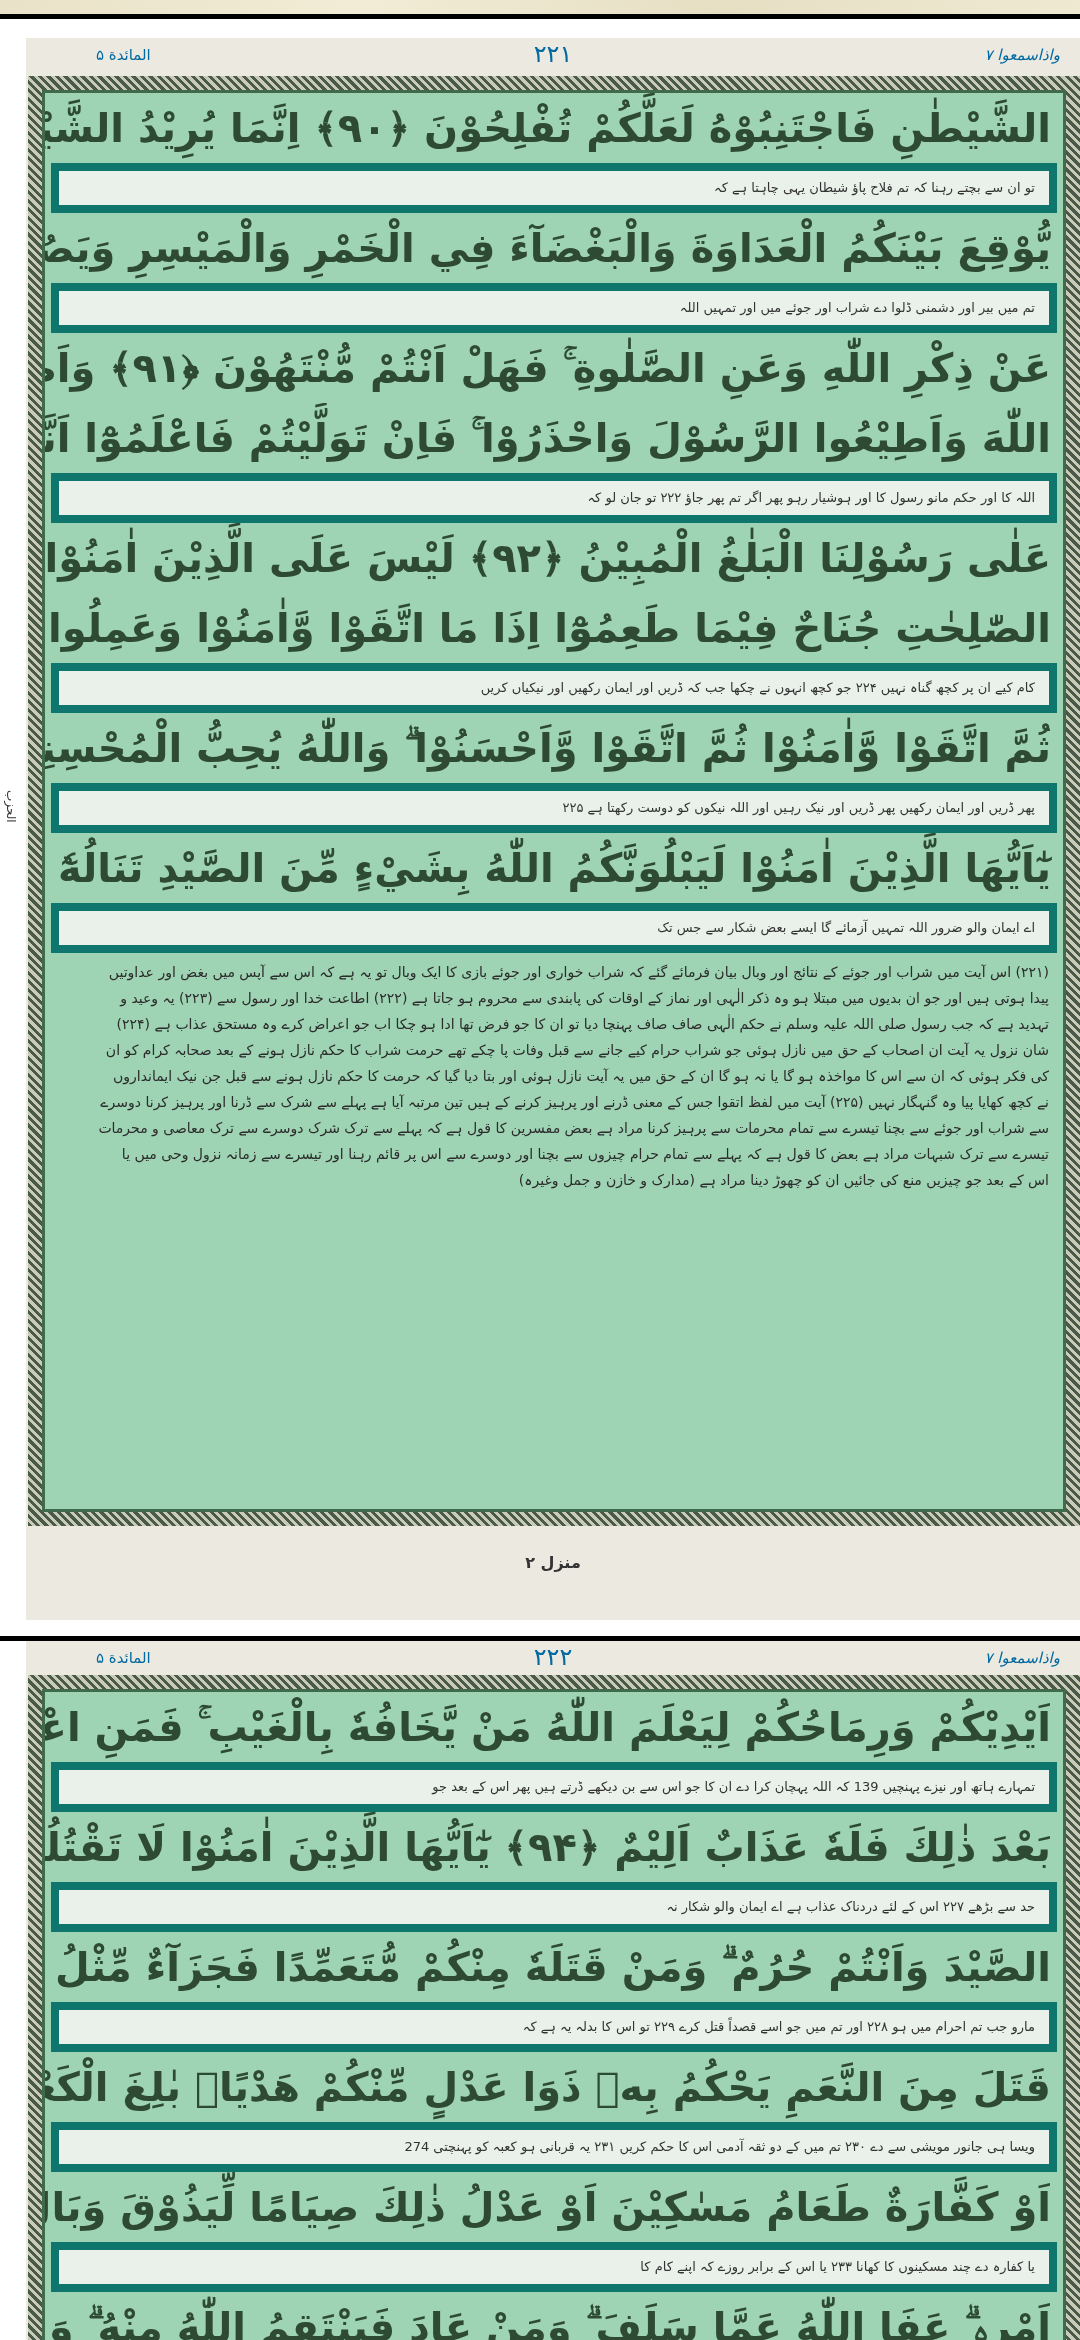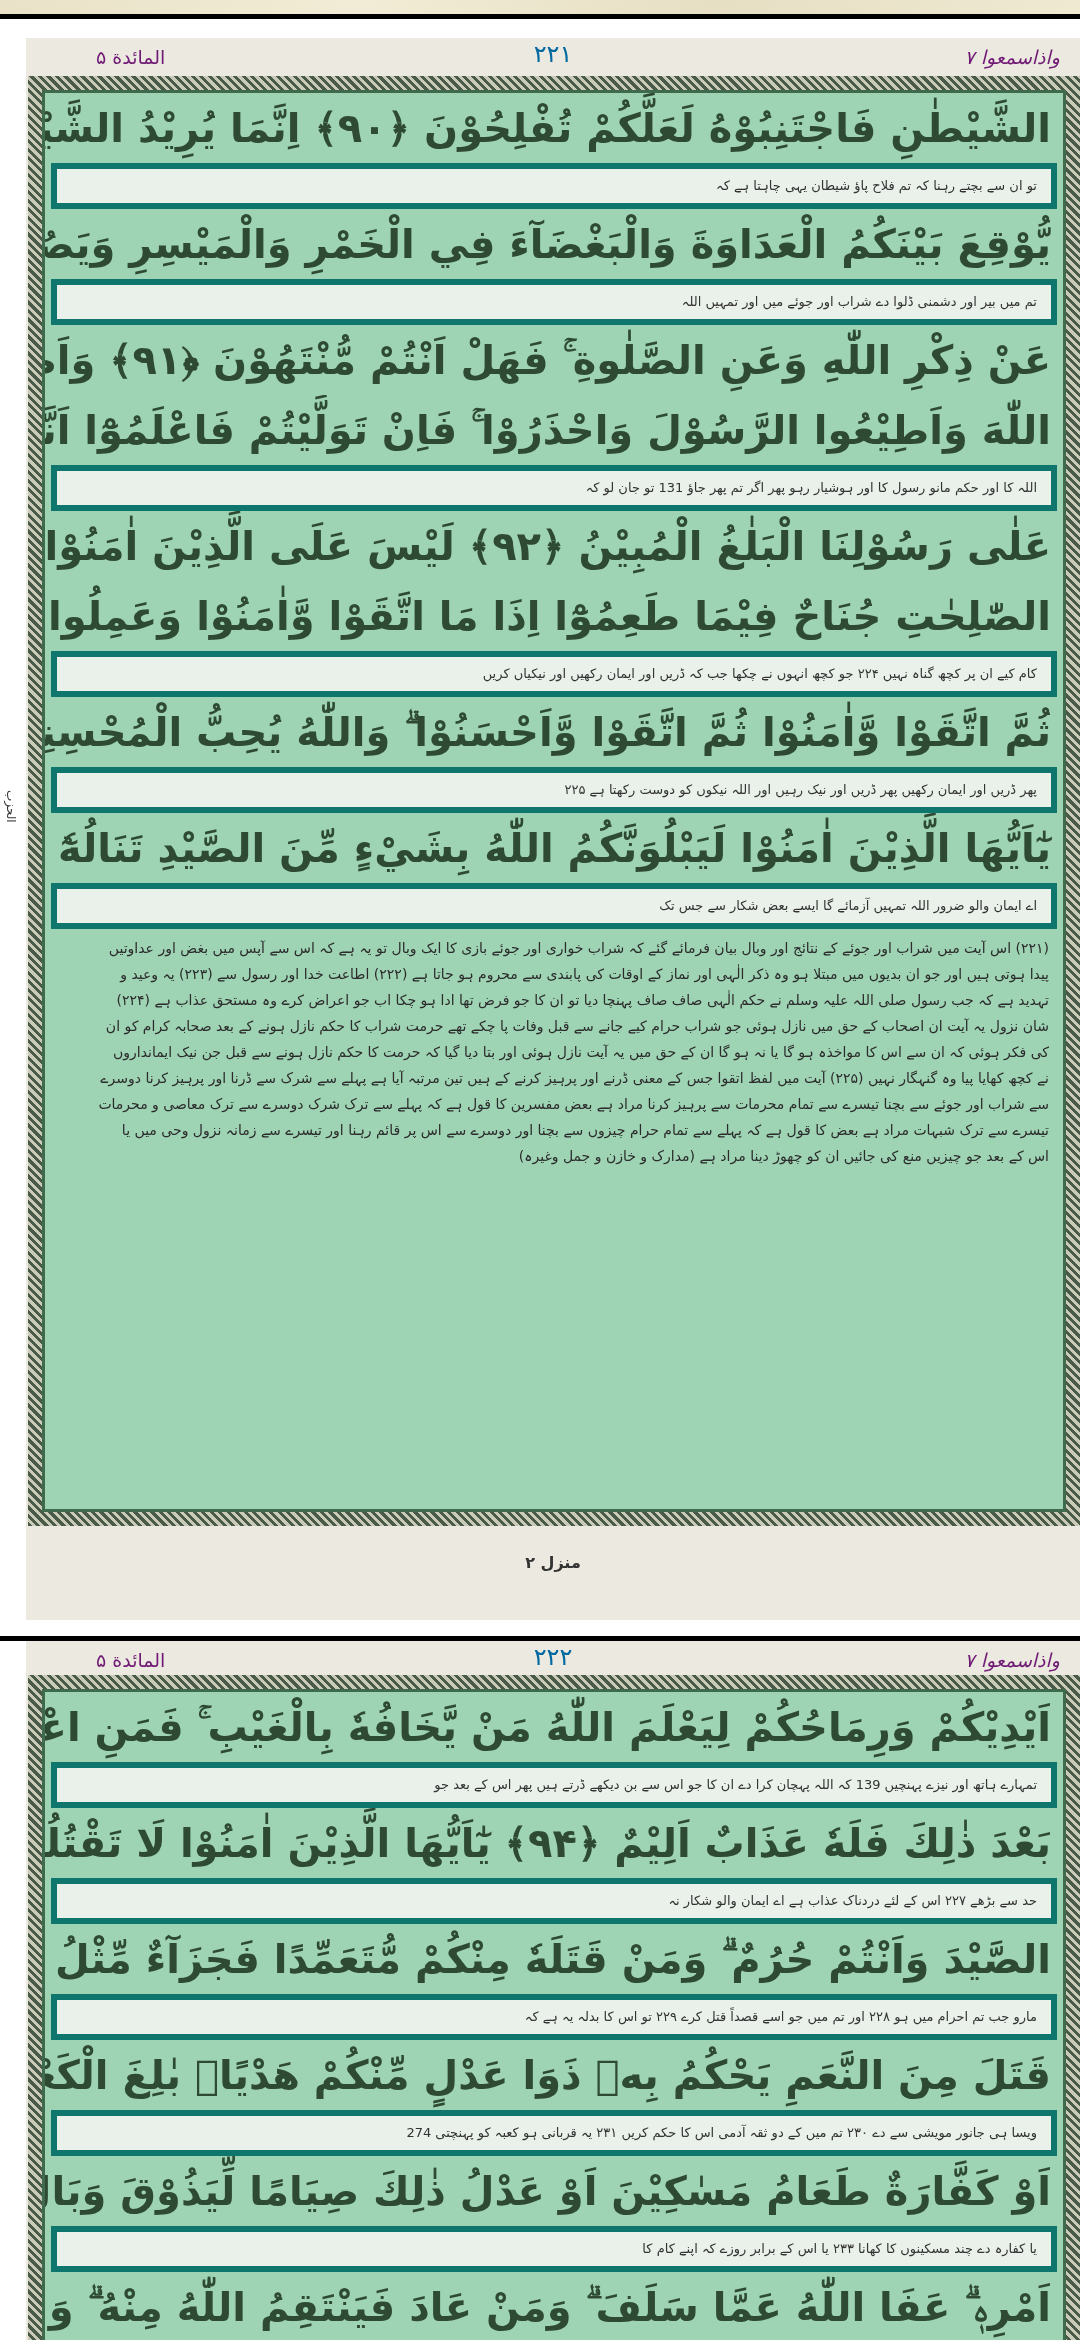--- a/index.html
+++ b/index.html
@@ -18,21 +18,21 @@
   }
   .page {
     position:absolute; left:26px; width:1054px;
     background:#ebe9e0;
   }
   .page-header {
     position:absolute; left:0; right:0; top:0; height:40px;
     direction:rtl;
   }
   .hdr-right, .hdr-left, .hdr-center {
-    position:absolute; top:8px; font-size:19px; color:#701a75;
+    position:absolute; top:8px; font-size:15px; color:#0369a1;
     font-family:"DejaVu Sans", sans-serif;
   }
   .hdr-right { right:20px;font-style:italic; }
   .hdr-left { left:70px; }
   .hdr-center { left:50%; transform:translateX(-50%); font-size:24px; top:2px; font-weight:normal; color:#0369a1; }
   .border-frame {
     position:absolute; left:2px; right:0;
     background:
       repeating-linear-gradient(45deg,#4a5a48 0 3px,#c9cbb8 3px 6px),
       #5b6b58;
@@ -55,21 +55,21 @@
     height:70px; line-height:70px;
     padding:0 12px;
     white-space:nowrap; overflow:hidden;
     letter-spacing:1px;
   }
   .trans-line {
     direction:rtl;
     margin:0 6px;
     height:34px; line-height:34px;
     background:#e9f1ea;
-    border:6px solid #0f766e;
+    border:8px solid #0f766e;
     font-size:13px; color:#333;
     padding:0 14px;
     white-space:nowrap; overflow:hidden;
   }
   .notes {
     direction:rtl;
     font-size:14px; line-height:26px;
     color:#2b2b2b;
     padding:6px 14px;
     margin-left:38px;
@@ -96,21 +96,21 @@
     <span class="hdr-left">المائدة ۵</span>
   </div>
   <div class="border-frame" style="top:38px; height:1450px;">
     <div class="frame-inner">
       <div class="arabic-line">الشَّيْطٰنِ فَاجْتَنِبُوْهُ لَعَلَّكُمْ تُفْلِحُوْنَ ﴿۹۰﴾ اِنَّمَا يُرِيْدُ الشَّيْطٰنُ اَنْ</div>
       <div class="trans-line">تو ان سے بچتے رہنا کہ تم فلاح پاؤ     شیطان یہی چاہتا ہے کہ</div>
       <div class="arabic-line">يُّوْقِعَ بَيْنَكُمُ الْعَدَاوَةَ وَالْبَغْضَآءَ فِي الْخَمْرِ وَالْمَيْسِرِ وَيَصُدَّكُمْ</div>
       <div class="trans-line">تم میں بیر اور دشمنی ڈلوا دے     شراب اور جوئے میں اور تمہیں اللہ</div>
       <div class="arabic-line">عَنْ ذِكْرِ اللّٰهِ وَعَنِ الصَّلٰوةِ ۚ فَهَلْ اَنْتُمْ مُّنْتَهُوْنَ ﴿۹۱﴾ وَاَطِيْعُوا</div>
       <div class="arabic-line">اللّٰهَ وَاَطِيْعُوا الرَّسُوْلَ وَاحْذَرُوْا ۚ فَاِنْ تَوَلَّيْتُمْ فَاعْلَمُوْٓا اَنَّمَا</div>
-      <div class="trans-line">اللہ کا اور حکم مانو رسول کا اور ہوشیار رہو پھر اگر تم پھر جاؤ 131 تو جان لو کہ</div>
+      <div class="trans-line">اللہ کا اور حکم مانو رسول کا اور ہوشیار رہو پھر اگر تم پھر جاؤ ۲۲۲ تو جان لو کہ</div>
       <div class="arabic-line">عَلٰى رَسُوْلِنَا الْبَلٰغُ الْمُبِيْنُ ﴿۹۲﴾ لَيْسَ عَلَى الَّذِيْنَ اٰمَنُوْا وَعَمِلُوا</div>
       <div class="arabic-line">الصّٰلِحٰتِ جُنَاحٌ فِيْمَا طَعِمُوْٓا اِذَا مَا اتَّقَوْا وَّاٰمَنُوْا وَعَمِلُوا الصّٰلِحٰتِ</div>
       <div class="trans-line">کام کیے ان پر کچھ گناہ نہیں ۲۲۴ جو کچھ انہوں نے چکھا جب کہ ڈریں اور ایمان رکھیں اور نیکیاں کریں</div>
       <div class="arabic-line">ثُمَّ اتَّقَوْا وَّاٰمَنُوْا ثُمَّ اتَّقَوْا وَّاَحْسَنُوْا ۗ وَاللّٰهُ يُحِبُّ الْمُحْسِنِيْنَ ﴿۹۳﴾</div>
       <div class="trans-line">پھر ڈریں اور ایمان رکھیں پھر ڈریں اور نیک رہیں     اور اللہ نیکوں کو دوست رکھتا ہے ۲۲۵</div>
       <div class="arabic-line">يٰٓاَيُّهَا الَّذِيْنَ اٰمَنُوْا لَيَبْلُوَنَّكُمُ اللّٰهُ بِشَيْءٍ مِّنَ الصَّيْدِ تَنَالُهٗٓ</div>
       <div class="trans-line">اے ایمان والو ضرور اللہ تمہیں آزمائے گا ایسے بعض شکار سے جس تک</div>
       <div class="notes">(۲۲۱) اس آیت میں شراب اور جوئے کے نتائج اور وبال بیان فرمائے گئے کہ شراب خواری اور جوئے بازی کا ایک وبال تو یہ ہے کہ اس سے آپس میں بغض اور عداوتیں پیدا ہوتی ہیں اور جو ان بدیوں میں مبتلا ہو وہ ذکر الٰہی اور نماز کے اوقات کی پابندی سے محروم ہو جاتا ہے (۲۲۲) اطاعت خدا اور رسول سے (۲۲۳) یہ وعید و تہدید ہے کہ جب رسول صلی اللہ علیہ وسلم نے حکم الٰہی صاف صاف پہنچا دیا تو ان کا جو فرض تھا ادا ہو چکا اب جو اعراض کرے وہ مستحق عذاب ہے (۲۲۴) شان نزول یہ آیت ان اصحاب کے حق میں نازل ہوئی جو شراب حرام کیے جانے سے قبل وفات پا چکے تھے حرمت شراب کا حکم نازل ہونے کے بعد صحابہ کرام کو ان کی فکر ہوئی کہ ان سے اس کا مواخذہ ہو گا یا نہ ہو گا ان کے حق میں یہ آیت نازل ہوئی اور بتا دیا گیا کہ حرمت کا حکم نازل ہونے سے قبل جن نیک ایمانداروں نے کچھ کھایا پیا وہ گنہگار نہیں (۲۲۵) آیت میں لفظ اتقوا جس کے معنی ڈرنے اور پرہیز کرنے کے ہیں تین مرتبہ آیا ہے پہلے سے شرک سے ڈرنا اور پرہیز کرنا دوسرے سے شراب اور جوئے سے بچنا تیسرے سے تمام محرمات سے پرہیز کرنا مراد ہے بعض مفسرین کا قول ہے کہ پہلے سے ترک شرک دوسرے سے ترک معاصی و محرمات تیسرے سے ترک شبہات مراد ہے بعض کا قول ہے کہ پہلے سے تمام حرام چیزوں سے بچنا اور دوسرے سے اس پر قائم رہنا اور تیسرے سے زمانہ نزول وحی میں یا اس کے بعد جو چیزیں منع کی جائیں ان کو چھوڑ دینا مراد ہے (مدارک و خازن و جمل وغیرہ)</div>
     </div>
   </div>

